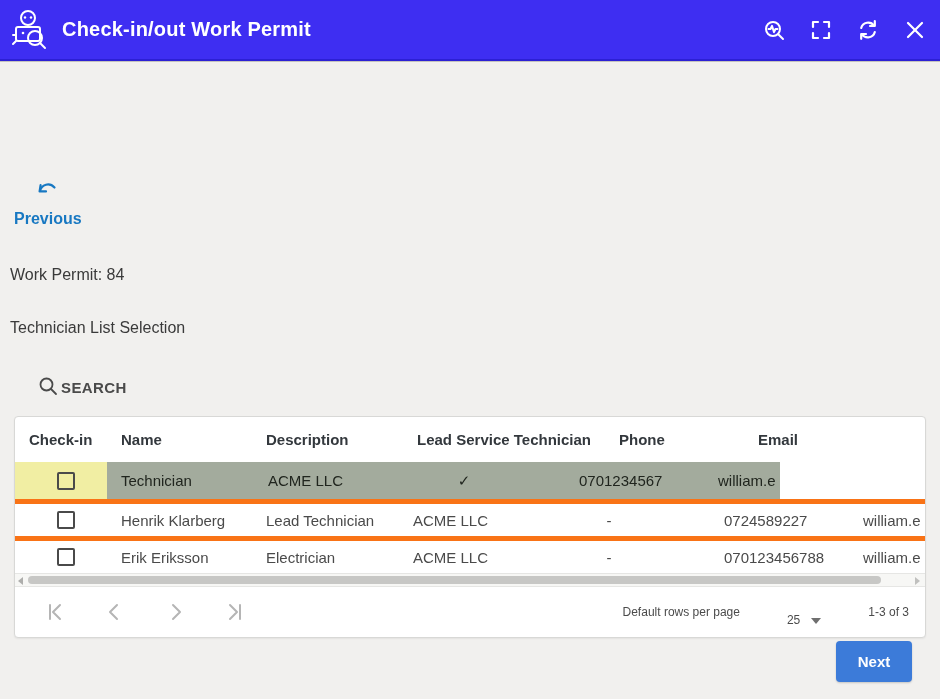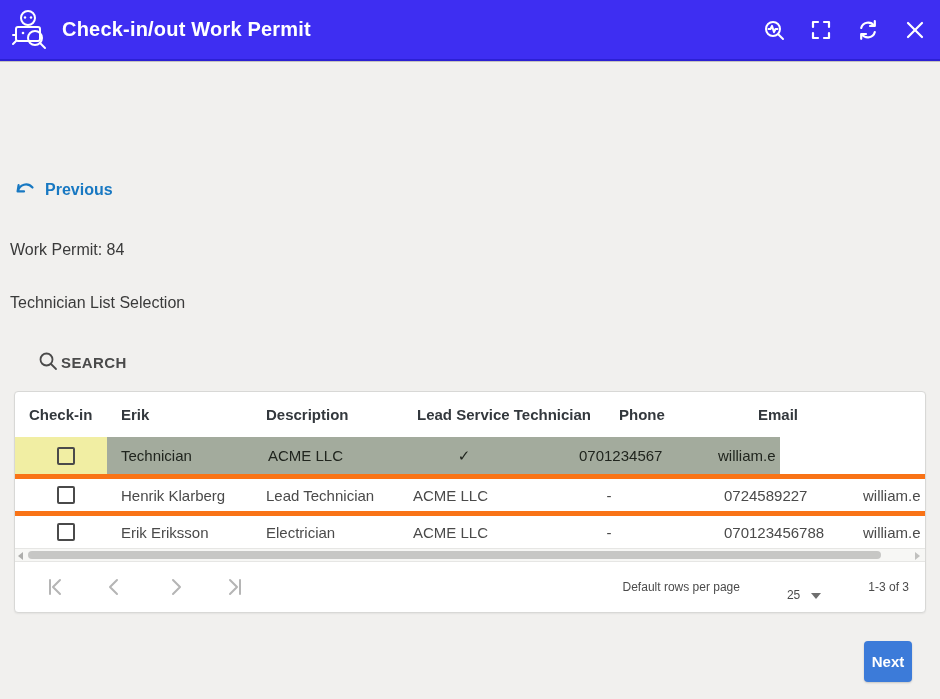--- a/index.html
+++ b/index.html
@@ -26,21 +26,21 @@
     margin-left:10px; letter-spacing:.2px;
   }
   .appbar-actions { margin-left:auto; display:flex; align-items:center; gap:21px; }
   .appbar-actions .abtn { width:26px; height:26px; cursor:pointer; display:flex; align-items:center; justify-content:center; }
   .appbar-actions svg { width:24px; height:24px; }
 
   
   .previous {
     margin:116px 0 0 14px;
     display:inline-flex; align-items:center; gap:7px;
-    color:#1878c2; font-size:16px; font-weight:bold; cursor:pointer;
+    color:#1878c2; font-size:16px; font-weight:bold; cursor:pointer;flex-direction:column;
   }
   .previous svg { width:24px; height:22px; }
 
   .work-permit { margin:38px 0 0 10px; font-size:16px; color:#3a3a3a; }
   .section-title { margin:35px 0 0 10px; font-size:16px; color:#3a3a3a; }
 
   .search-bar {
     margin:39px 0 0 38px;
     display:inline-flex; align-items:center; gap:3px;
     color:#4a4a4a; font-size:15px; font-weight:bold; letter-spacing:.4px;
@@ -103,21 +103,21 @@
   .pager-icons .pbtn { width:24px; height:24px; cursor:pointer; }
   .pager-right { margin-left:auto; display:flex; align-items:center; }
   .rpp-label { color:#4b4b4b; }
   .rpp-select { display:flex; align-items:center; gap:11px; margin-left:47px; cursor:pointer;margin-top:16px; }
   .dd-arrow { width:0; height:0; border-left:5px solid transparent; border-right:5px solid transparent; border-top:6px solid #6f6f6f; margin-top:2px; }
   .range { margin-left:47px; }
 
   
   .next-btn {
     position:absolute; right:28px; bottom:17px;
-    width:48px; height:41px;
+    width:76px; height:41px;
     background:#3c7bd9; color:#ffffff;
     border:none; border-radius:4px;
     font-family:"Liberation Sans", sans-serif;
     font-size:15px; font-weight:bold; cursor:pointer;
     box-shadow:0 1px 2px rgba(0,0,0,.18);
   }
 </style>
 </head>
 <body>
 
@@ -192,21 +192,21 @@
       </svg>
     </span>
     <span>SEARCH</span>
   </span>
 </div>
 
 <div class="table-card">
 
   <div class="trow thead">
     <span class="cell c1">Check-in</span>
-    <span class="cell c2">Erik</span>
+    <span class="cell c2">Name</span>
     <span class="cell c3">Description</span>
     <span class="cell c5">Lead Service Technician</span>
     <span class="cell c6">Phone</span>
     <span class="cell c7">Email</span>
   </div>
 
   <div class="trow row-selected">
     <span class="cell c1">
         <span class="checkbox"></span>
       </span>

